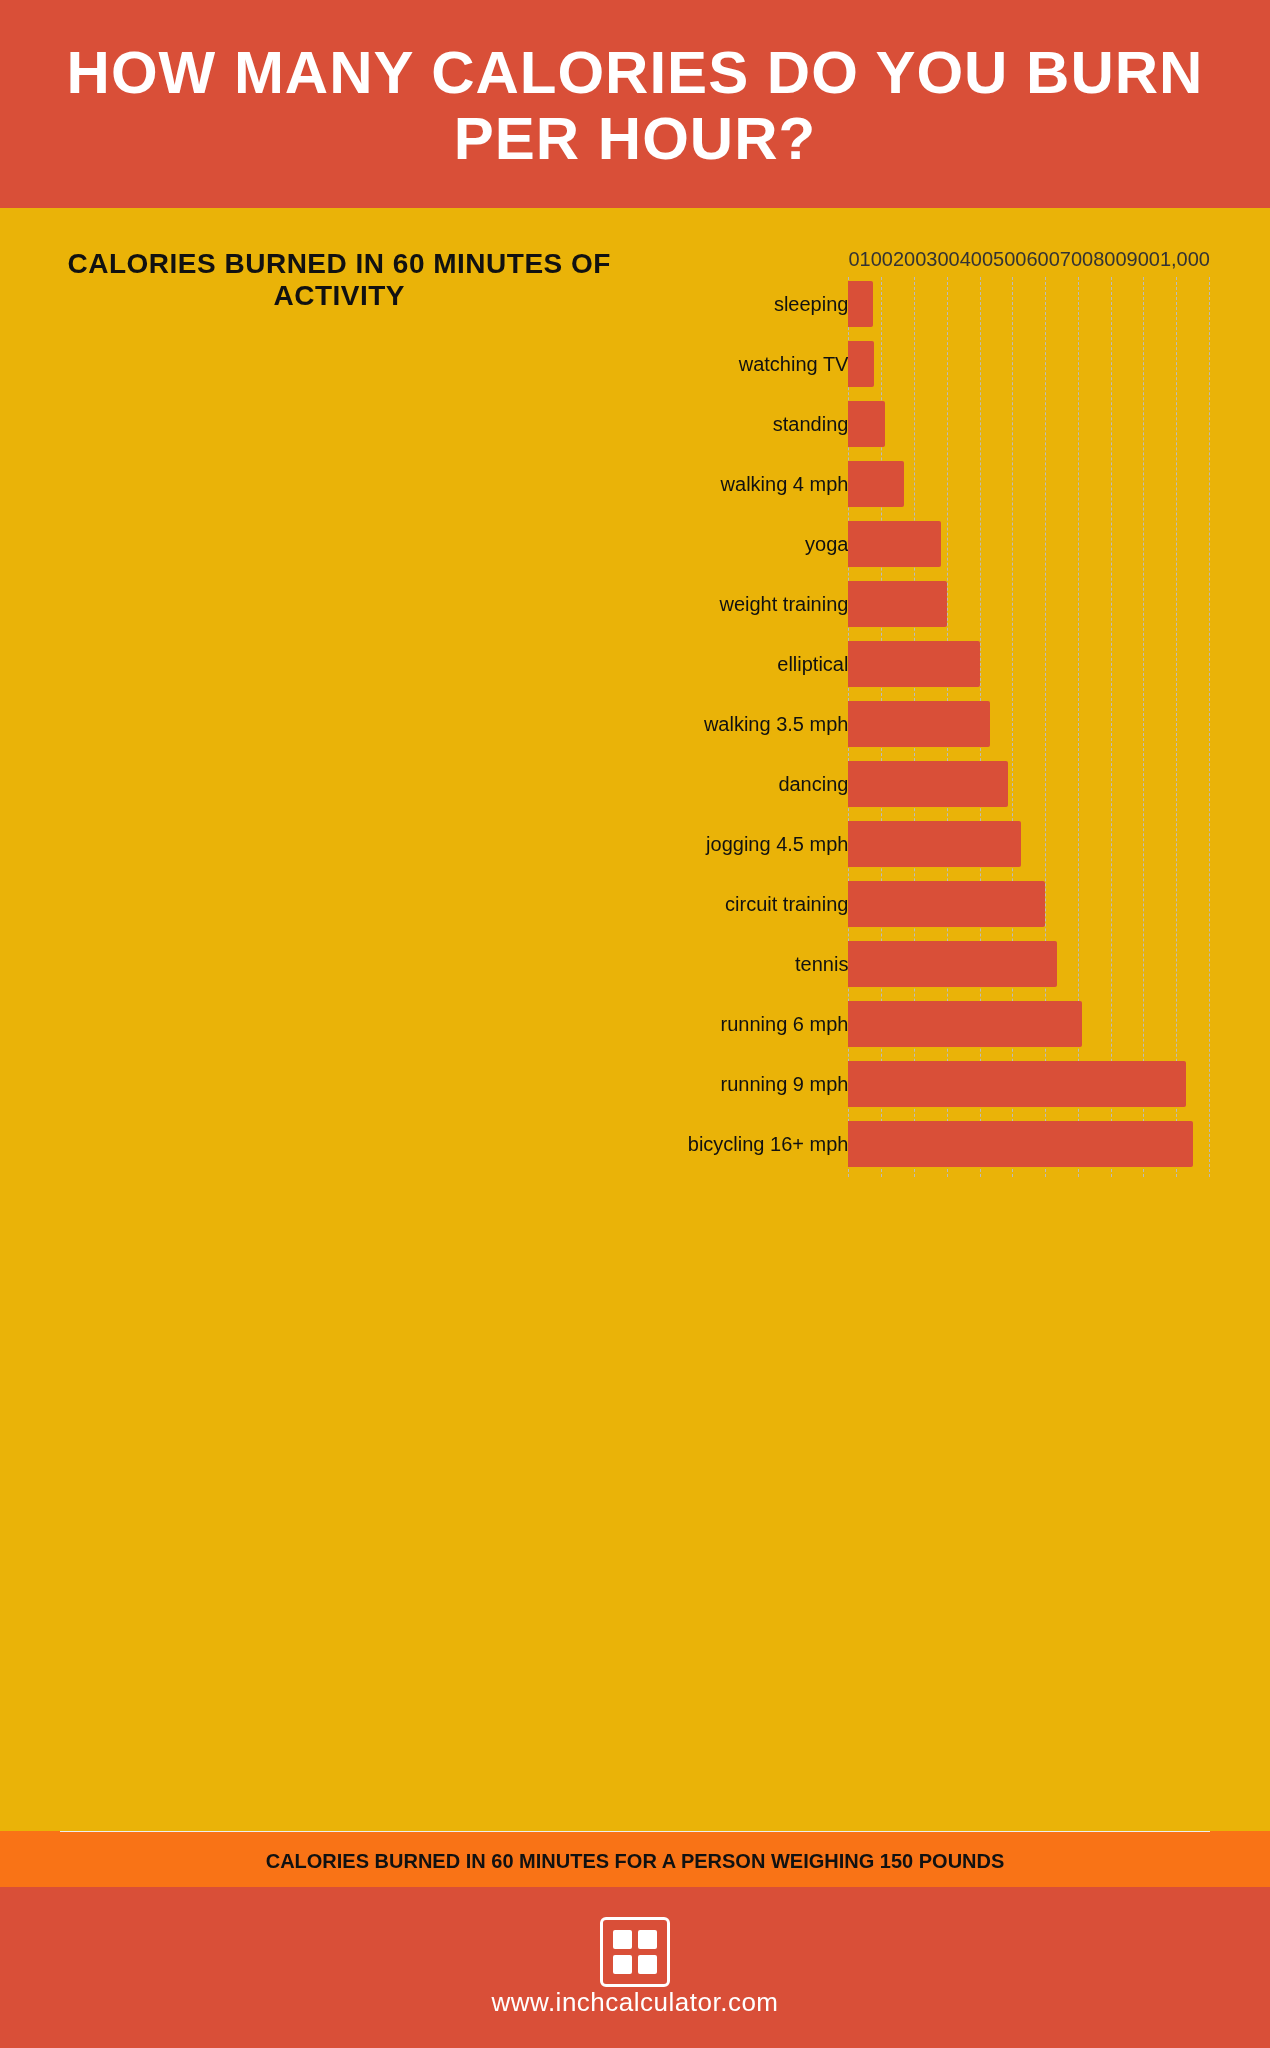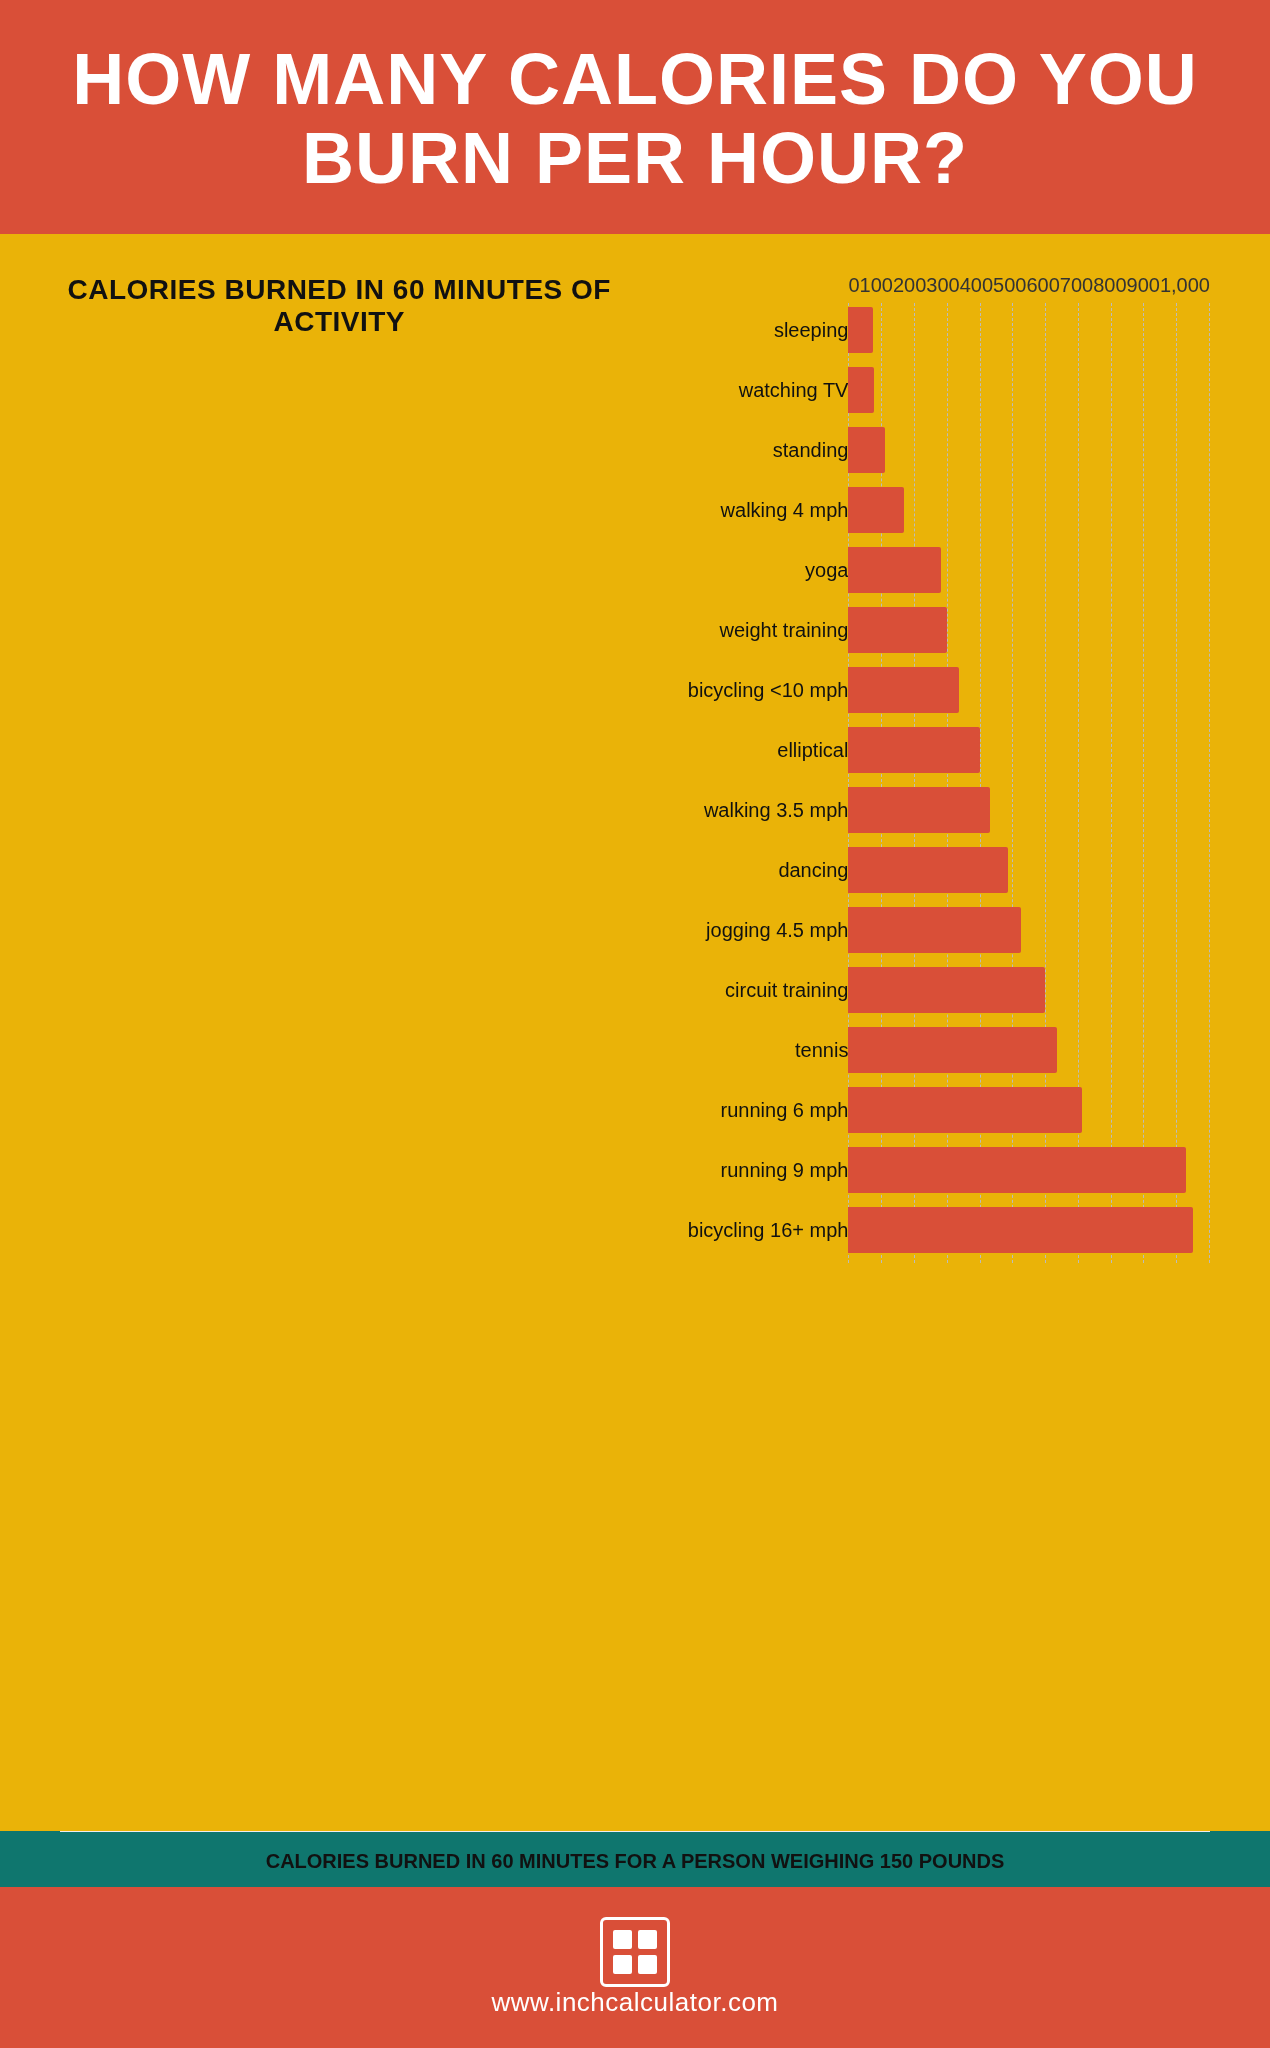--- a/index.html
+++ b/index.html
@@ -13,21 +13,21 @@
     }
 
     
     .header {
       background: #D94F38;
       padding: 40px 60px 36px;
       text-align: center;
     }
     .header-title {
       color: #fff;
-      font-size: 72px;
+      font-size: 60px;
       font-weight: 900;
       line-height: 1.1;
       text-transform: uppercase;
       letter-spacing: 1px;
     }
 
     
     .main-content {
       background: #eab308;
       flex: 1;
@@ -125,21 +125,21 @@
       align-items: center;
     }
     .bar-fill {
       height: 46px;
       background: #D94F38;
       border-radius: 0 2px 2px 0;
     }
 
     
     .footer {
-      background: #0f766e;
+      background: #f97316;
       padding: 0 60px 0;
     }
     .footer-caption {
       font-size: 20px;
       font-weight: 900;
       text-align: center;
       color: #111;
       text-transform: uppercase;
       padding: 18px 0 14px;
       border-top: 1px solid #eee;
@@ -247,26 +247,20 @@
             <div class="bar-fill" style="width: 25.5%;"></div>
           </div>
         </div>
         <div class="bar-row">
           <div class="bar-label">weight training</div>
           <div class="bar-track">
             <div class="bar-fill" style="width: 27.2%;"></div>
           </div>
         </div>
         <div class="bar-row">
-          <div class="bar-label">bicycling &lt;10 mph</div>
-          <div class="bar-track">
-            <div class="bar-fill" style="width: 30.6%;"></div>
-          </div>
-        </div>
-        <div class="bar-row">
           <div class="bar-label">elliptical</div>
           <div class="bar-track">
             <div class="bar-fill" style="width: 36.5%;"></div>
           </div>
         </div>
         <div class="bar-row">
           <div class="bar-label">walking 3.5 mph</div>
           <div class="bar-track">
             <div class="bar-fill" style="width: 39.1%;"></div>
           </div>

